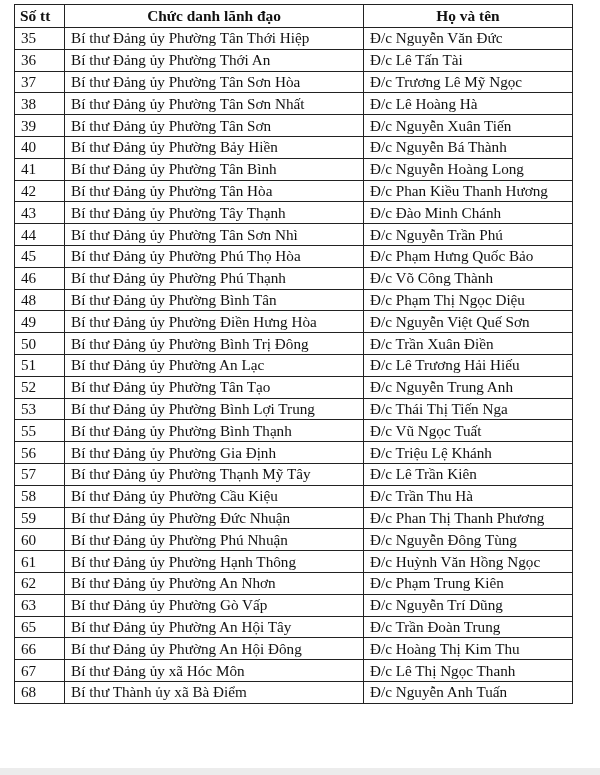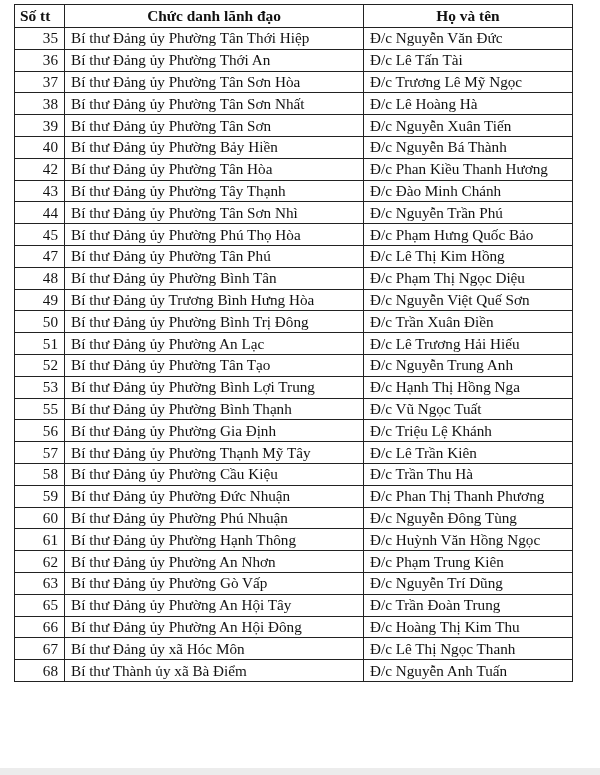--- a/index.html
+++ b/index.html
@@ -4,21 +4,21 @@
 <style>
   html, body { margin:0; padding:0; }
   body { width:600px; height:775px; background:#ffffff; position:relative; overflow:hidden;
          font-family:"Liberation Serif", "DejaVu Serif", serif; color:#111; }
   table.leaders { position:absolute; left:14px; top:4px; width:558px; border-collapse:collapse;
                   table-layout:fixed; }
   table.leaders td, table.leaders th { border:1px solid #222; padding:0 6px; height:20.8px;
                   font-size:15.2px; line-height:20px; white-space:nowrap; overflow:hidden; }
   table.leaders th { font-weight:bold; text-align:center; height:22px; font-size:15.4px;margin-top:28px; }
   table.leaders th.c-no { text-align:left; padding-left:5px; }
-  td.c-no { text-align:right; padding-right:5px; }
+  td.c-no { text-align:left; padding-right:5px; }
   col.w1 { width:50px; } col.w2 { width:299px; } col.w3 { width:209px; }
   .bottom-band { position:absolute; left:0; top:768px; width:600px; height:7px; background:#ececec; }
 </style>
 </head>
 <body>
 
 <table class="leaders">
   <colgroup>
       <col class="w1">
       <col class="w2">
@@ -56,73 +56,78 @@
         <td class="c-no">39</td>
         <td class="c-title">Bí thư Đảng ủy Phường Tân Sơn</td>
         <td class="c-name">Đ/c Nguyễn Xuân Tiến</td>
       </tr>
       <tr>
         <td class="c-no">40</td>
         <td class="c-title">Bí thư Đảng ủy Phường Bảy Hiền</td>
         <td class="c-name">Đ/c Nguyễn Bá Thành</td>
       </tr>
       <tr>
+        <td class="c-no">41</td>
+        <td class="c-title">Bí thư Đảng ủy Phường Tân Bình</td>
+        <td class="c-name">Đ/c Nguyễn Hoàng Long</td>
+      </tr>
+      <tr>
         <td class="c-no">42</td>
         <td class="c-title">Bí thư Đảng ủy Phường Tân Hòa</td>
         <td class="c-name">Đ/c Phan Kiều Thanh Hương</td>
       </tr>
       <tr>
         <td class="c-no">43</td>
         <td class="c-title">Bí thư Đảng ủy Phường Tây Thạnh</td>
         <td class="c-name">Đ/c Đào Minh Chánh</td>
       </tr>
       <tr>
         <td class="c-no">44</td>
         <td class="c-title">Bí thư Đảng ủy Phường Tân Sơn Nhì</td>
         <td class="c-name">Đ/c Nguyễn Trần Phú</td>
       </tr>
       <tr>
         <td class="c-no">45</td>
         <td class="c-title">Bí thư Đảng ủy Phường Phú Thọ Hòa</td>
         <td class="c-name">Đ/c Phạm Hưng Quốc Bảo</td>
       </tr>
       <tr>
-        <td class="c-no">47</td>
-        <td class="c-title">Bí thư Đảng ủy Phường Tân Phú</td>
-        <td class="c-name">Đ/c Lê Thị Kim Hồng</td>
+        <td class="c-no">46</td>
+        <td class="c-title">Bí thư Đảng ủy Phường Phú Thạnh</td>
+        <td class="c-name">Đ/c Võ Công Thành</td>
       </tr>
       <tr>
         <td class="c-no">48</td>
         <td class="c-title">Bí thư Đảng ủy Phường Bình Tân</td>
         <td class="c-name">Đ/c Phạm Thị Ngọc Diệu</td>
       </tr>
       <tr>
         <td class="c-no">49</td>
-        <td class="c-title">Bí thư Đảng ủy Trương Bình Hưng Hòa</td>
+        <td class="c-title">Bí thư Đảng ủy Phường Điền Hưng Hòa</td>
         <td class="c-name">Đ/c Nguyễn Việt Quế Sơn</td>
       </tr>
       <tr>
         <td class="c-no">50</td>
         <td class="c-title">Bí thư Đảng ủy Phường Bình Trị Đông</td>
         <td class="c-name">Đ/c Trần Xuân Điền</td>
       </tr>
       <tr>
         <td class="c-no">51</td>
         <td class="c-title">Bí thư Đảng ủy Phường An Lạc</td>
         <td class="c-name">Đ/c Lê Trương Hải Hiếu</td>
       </tr>
       <tr>
         <td class="c-no">52</td>
         <td class="c-title">Bí thư Đảng ủy Phường Tân Tạo</td>
         <td class="c-name">Đ/c Nguyễn Trung Anh</td>
       </tr>
       <tr>
         <td class="c-no">53</td>
         <td class="c-title">Bí thư Đảng ủy Phường Bình Lợi Trung</td>
-        <td class="c-name">Đ/c Hạnh Thị Hồng Nga</td>
+        <td class="c-name">Đ/c Thái Thị Tiến Nga</td>
       </tr>
       <tr>
         <td class="c-no">55</td>
         <td class="c-title">Bí thư Đảng ủy Phường Bình Thạnh</td>
         <td class="c-name">Đ/c Vũ Ngọc Tuất</td>
       </tr>
       <tr>
         <td class="c-no">56</td>
         <td class="c-title">Bí thư Đảng ủy Phường Gia Định</td>
         <td class="c-name">Đ/c Triệu Lệ Khánh</td>

